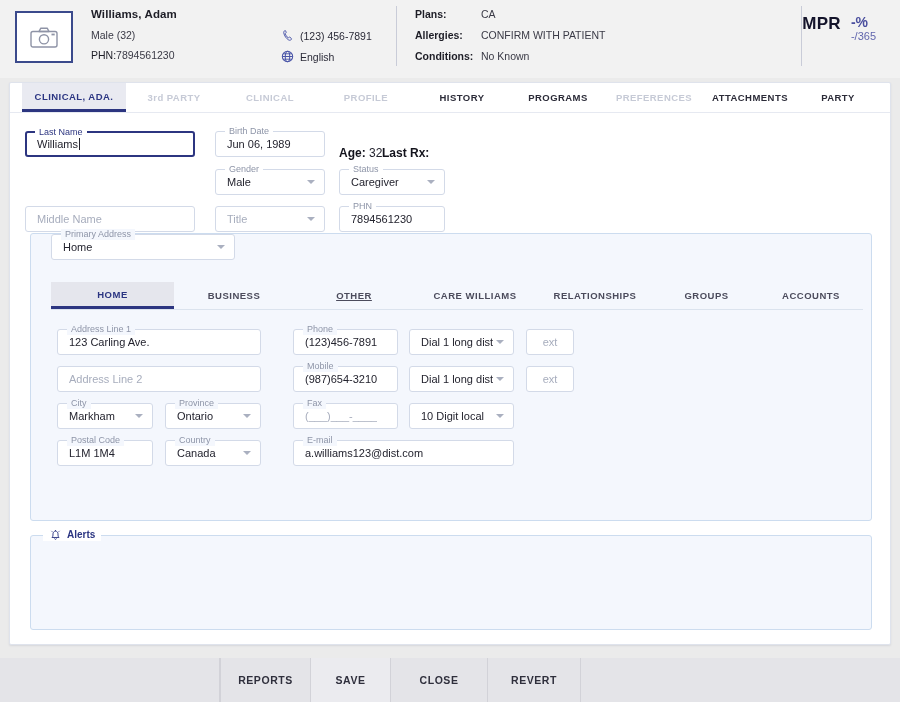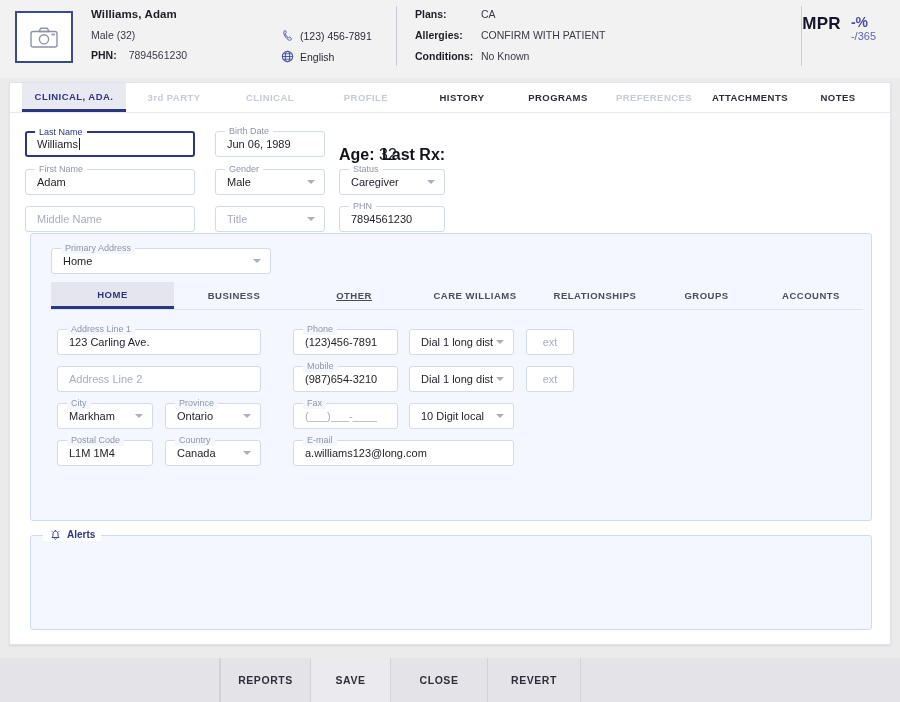--- a/index.html
+++ b/index.html
@@ -27,21 +27,21 @@
     flex: none;
   }
   .camera-icon { width: 28px; height: 21px; }
 
   .pt-ident { margin: 8px 0 0 18px; width: 190px; flex: none; }
   .pt-name {
     font-size: 11.5px; font-weight: bold; color: #1d1d26;
     letter-spacing: .1px; margin-bottom: 9px;
   }
   .pt-row { font-size: 10.5px; color: #3a3a46; margin-bottom: 8px; display: flex; }
-  .pt-row b { font-weight: bold; color: #1d1d26; margin-right: 12px; }
+  .pt-row b { font-weight: normal; color: #1d1d26; margin-right: 0; }
 
   .pt-contact { margin: 29px 0 0 0; width: 115px; flex: none; }
   .pt-contact .pt-row { color: #2b2b38; align-items: center; }
   .mini-icon { width: 13px; height: 13px; margin-right: 6px; flex: none; }
 
   .hdr-div {
     width: 1px; background: #c9ccd8;
     height: 60px; margin-top: 6px; flex: none;
   }
 
@@ -126,21 +126,21 @@
   .arrow {
     position: absolute; right: 9px; top: 50%;
     margin-top: -2px;
     width: 0; height: 0;
     border-left: 4px solid transparent;
     border-right: 4px solid transparent;
     border-top: 4px solid #aab0c0;
   }
 
   .inline-kv {
-    position: absolute; font-size: 16px; color: #23232e;
+    position: absolute; font-size: 12px; color: #23232e;
     display: flex; align-items: flex-start;
   }
   .inline-kv b { font-weight: bold; color: #13131c; }
 
   
   .addr-panel {
     position: absolute; left: 20px; top: 150px;
     width: 842px; height: 288px;
     background: #f4f7fd;
     border: 1px solid #ccdcef;
@@ -291,21 +291,21 @@
     <div class="tab" style="width:96px;">
       <span>PROGRAMS</span>
     </div>
     <div class="tab disabled" style="width:96px;">
       <span>PREFERENCES</span>
     </div>
     <div class="tab" style="width:96px;">
       <span>ATTACHMENTS</span>
     </div>
     <div class="tab" style="width:80px;">
-      <span>NOTES</span>
+      <span>PARTY</span>
     </div>
   </div>
 
   <div class="form-top">
 
     <div class="fld focused" style="left:15px; top:18px; width:170px;">
       <span class="lg">Last Name</span>
       <span class="vl">
           <span>Williams</span>
           <i class="caret"></i>
@@ -319,24 +319,20 @@
 
     <div class="inline-kv" style="left:329px; top:33px;">
       <b>Age:</b>&nbsp;
       <span>32</span>
     </div>
     <div class="inline-kv" style="left:372px; top:33px;">
       <b>Last Rx:</b>&nbsp;
       <span></span>
     </div>
 
-    <div class="fld" style="left:15px; top:56px; width:170px;">
-      <span class="lg">First Name</span>
-      <span class="vl">Adam</span>
-    </div>
 
     <div class="fld" style="left:205px; top:56px; width:110px;">
       <span class="lg">Gender</span>
       <span class="vl">Male</span>
       <span class="arrow"></span>
     </div>
 
     <div class="fld" style="left:15px; top:93px; width:170px;">
       <span class="vl ph">Middle Name</span>
     </div>
@@ -353,21 +349,21 @@
     </div>
 
     <div class="fld" style="left:329px; top:93px; width:106px;">
       <span class="lg">PHN</span>
       <span class="vl">7894561230</span>
     </div>
   </div>
 
   <div class="addr-panel">
 
-    <div class="fld" style="left:20px; top:14px; width:220px;">
+    <div class="fld" style="left:20px; top:0; width:184px;">
       <span class="lg">Primary Address</span>
       <span class="vl">Home</span>
       <span class="arrow"></span>
     </div>
 
     <div class="subtabbar">
       <div class="subtab active" style="width:123px;">
         <span>HOME</span>
       </div>
       <div class="subtab" style="width:120px;">
@@ -450,21 +446,21 @@
       <span class="lg">Fax</span>
       <span class="vl ph">(___)___-____</span>
     </div>
     <div class="fld" style="left:378px; top:169px; width:105px;">
       <span class="vl">10 Digit local</span>
       <span class="arrow"></span>
     </div>
 
     <div class="fld" style="left:262px; top:206px; width:221px;">
       <span class="lg">E-mail</span>
-      <span class="vl">a.williams123@long.com</span>
+      <span class="vl">a.williams123@dist.com</span>
     </div>
   </div>
 
   <div class="alerts-box">
     <div class="alerts-legend">
       <svg class="bell-icon" viewBox="0 0 14 14">
         <path d="M3.2 10.2h7.6c-.9-.8-1.1-1.6-1.1-2.6V6.3c0-1.6-1.2-2.9-2.7-2.9S4.3 4.7 4.3 6.3v1.3c0 1-.2 1.8-1.1 2.6z" fill="none" stroke="#2b3582" stroke-width="1" stroke-linejoin="round"></path>
         <path d="M5.9 11.3c.1.5.6.9 1.1.9s1-.4 1.1-.9" fill="none" stroke="#2b3582" stroke-width="1"></path>
         <line x1="7" y1="2.2" x2="7" y2="3.3" stroke="#2b3582" stroke-width="1"></line>
         <line x1="2.6" y1="3.1" x2="3.6" y2="4.1" stroke="#2b3582" stroke-width=".9"></line>

